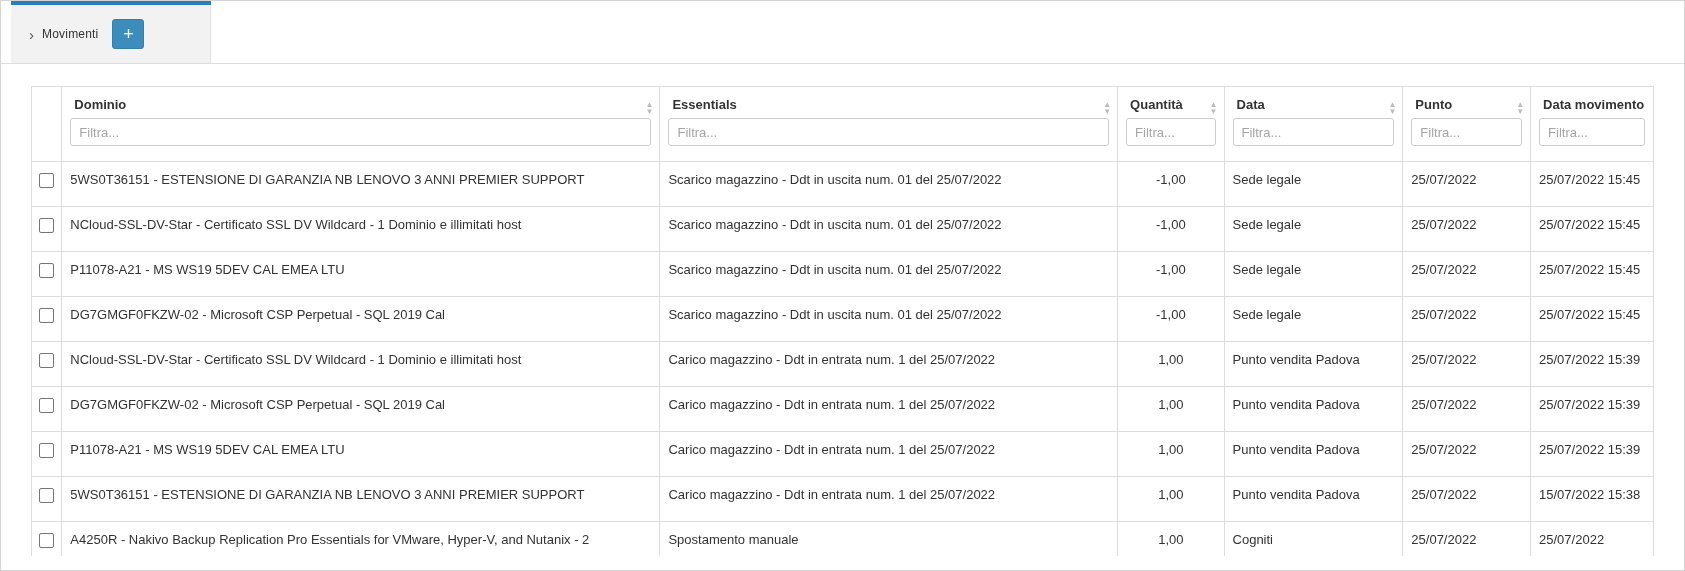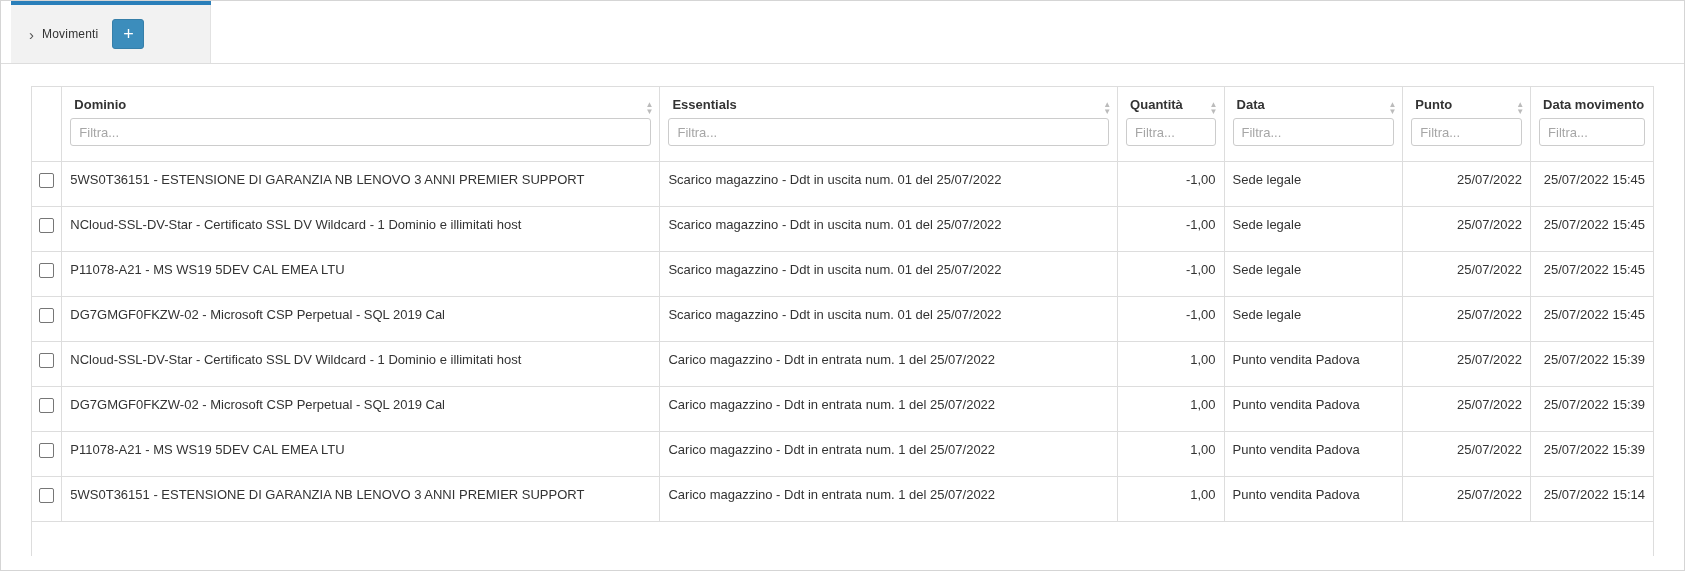--- a/index.html
+++ b/index.html
@@ -150,22 +150,22 @@
     padding: 9px 8px;
     font-size: 13px;
     color: #333333;
     height: 45px;
     line-height: 17px;
   }
   tbody td.cell-check {
     padding: 11px 0 0 0;
     text-align: center;
   }
-  tbody td.num { text-align: right; }
-  tbody td.center { text-align: right; }
+  tbody td.num { text-align: center; }
+  tbody td.center { text-align: left; }
   .row-check {
     width: 13px;
     height: 13px;
     border: 1px solid #767676;
     border-radius: 2px;
     background: #ffffff;
     display: inline-block;
     cursor: pointer;
   }
 </style>
@@ -292,19 +292,28 @@
             <td class="center">25/07/2022</td>
             <td class="center">25/07/2022 15:39</td>
           </tr>
           <tr>
             <td class="cell-check"><span class="row-check"></span></td>
             <td class="">5WS0T36151 - ESTENSIONE DI GARANZIA NB LENOVO 3 ANNI PREMIER SUPPORT</td>
             <td class="">Carico magazzino - Ddt in entrata num. 1 del 25/07/2022</td>
             <td class="num">1,00</td>
             <td class="">Punto vendita Padova</td>
             <td class="center">25/07/2022</td>
-            <td class="center">25/07/2022 15:14</td>
+            <td class="center">15/07/2022 15:38</td>
+          </tr>
+          <tr>
+            <td class="cell-check"><span class="row-check"></span></td>
+            <td class="">A4250R - Nakivo Backup Replication Pro Essentials for VMware, Hyper-V, and Nutanix - 2</td>
+            <td class="">Spostamento manuale</td>
+            <td class="num">1,00</td>
+            <td class="">Cogniti</td>
+            <td class="center">25/07/2022</td>
+            <td class="center">25/07/2022</td>
           </tr>
         </tbody>
     </table>
   </div>
 
 </div>
 
 </body></html>

